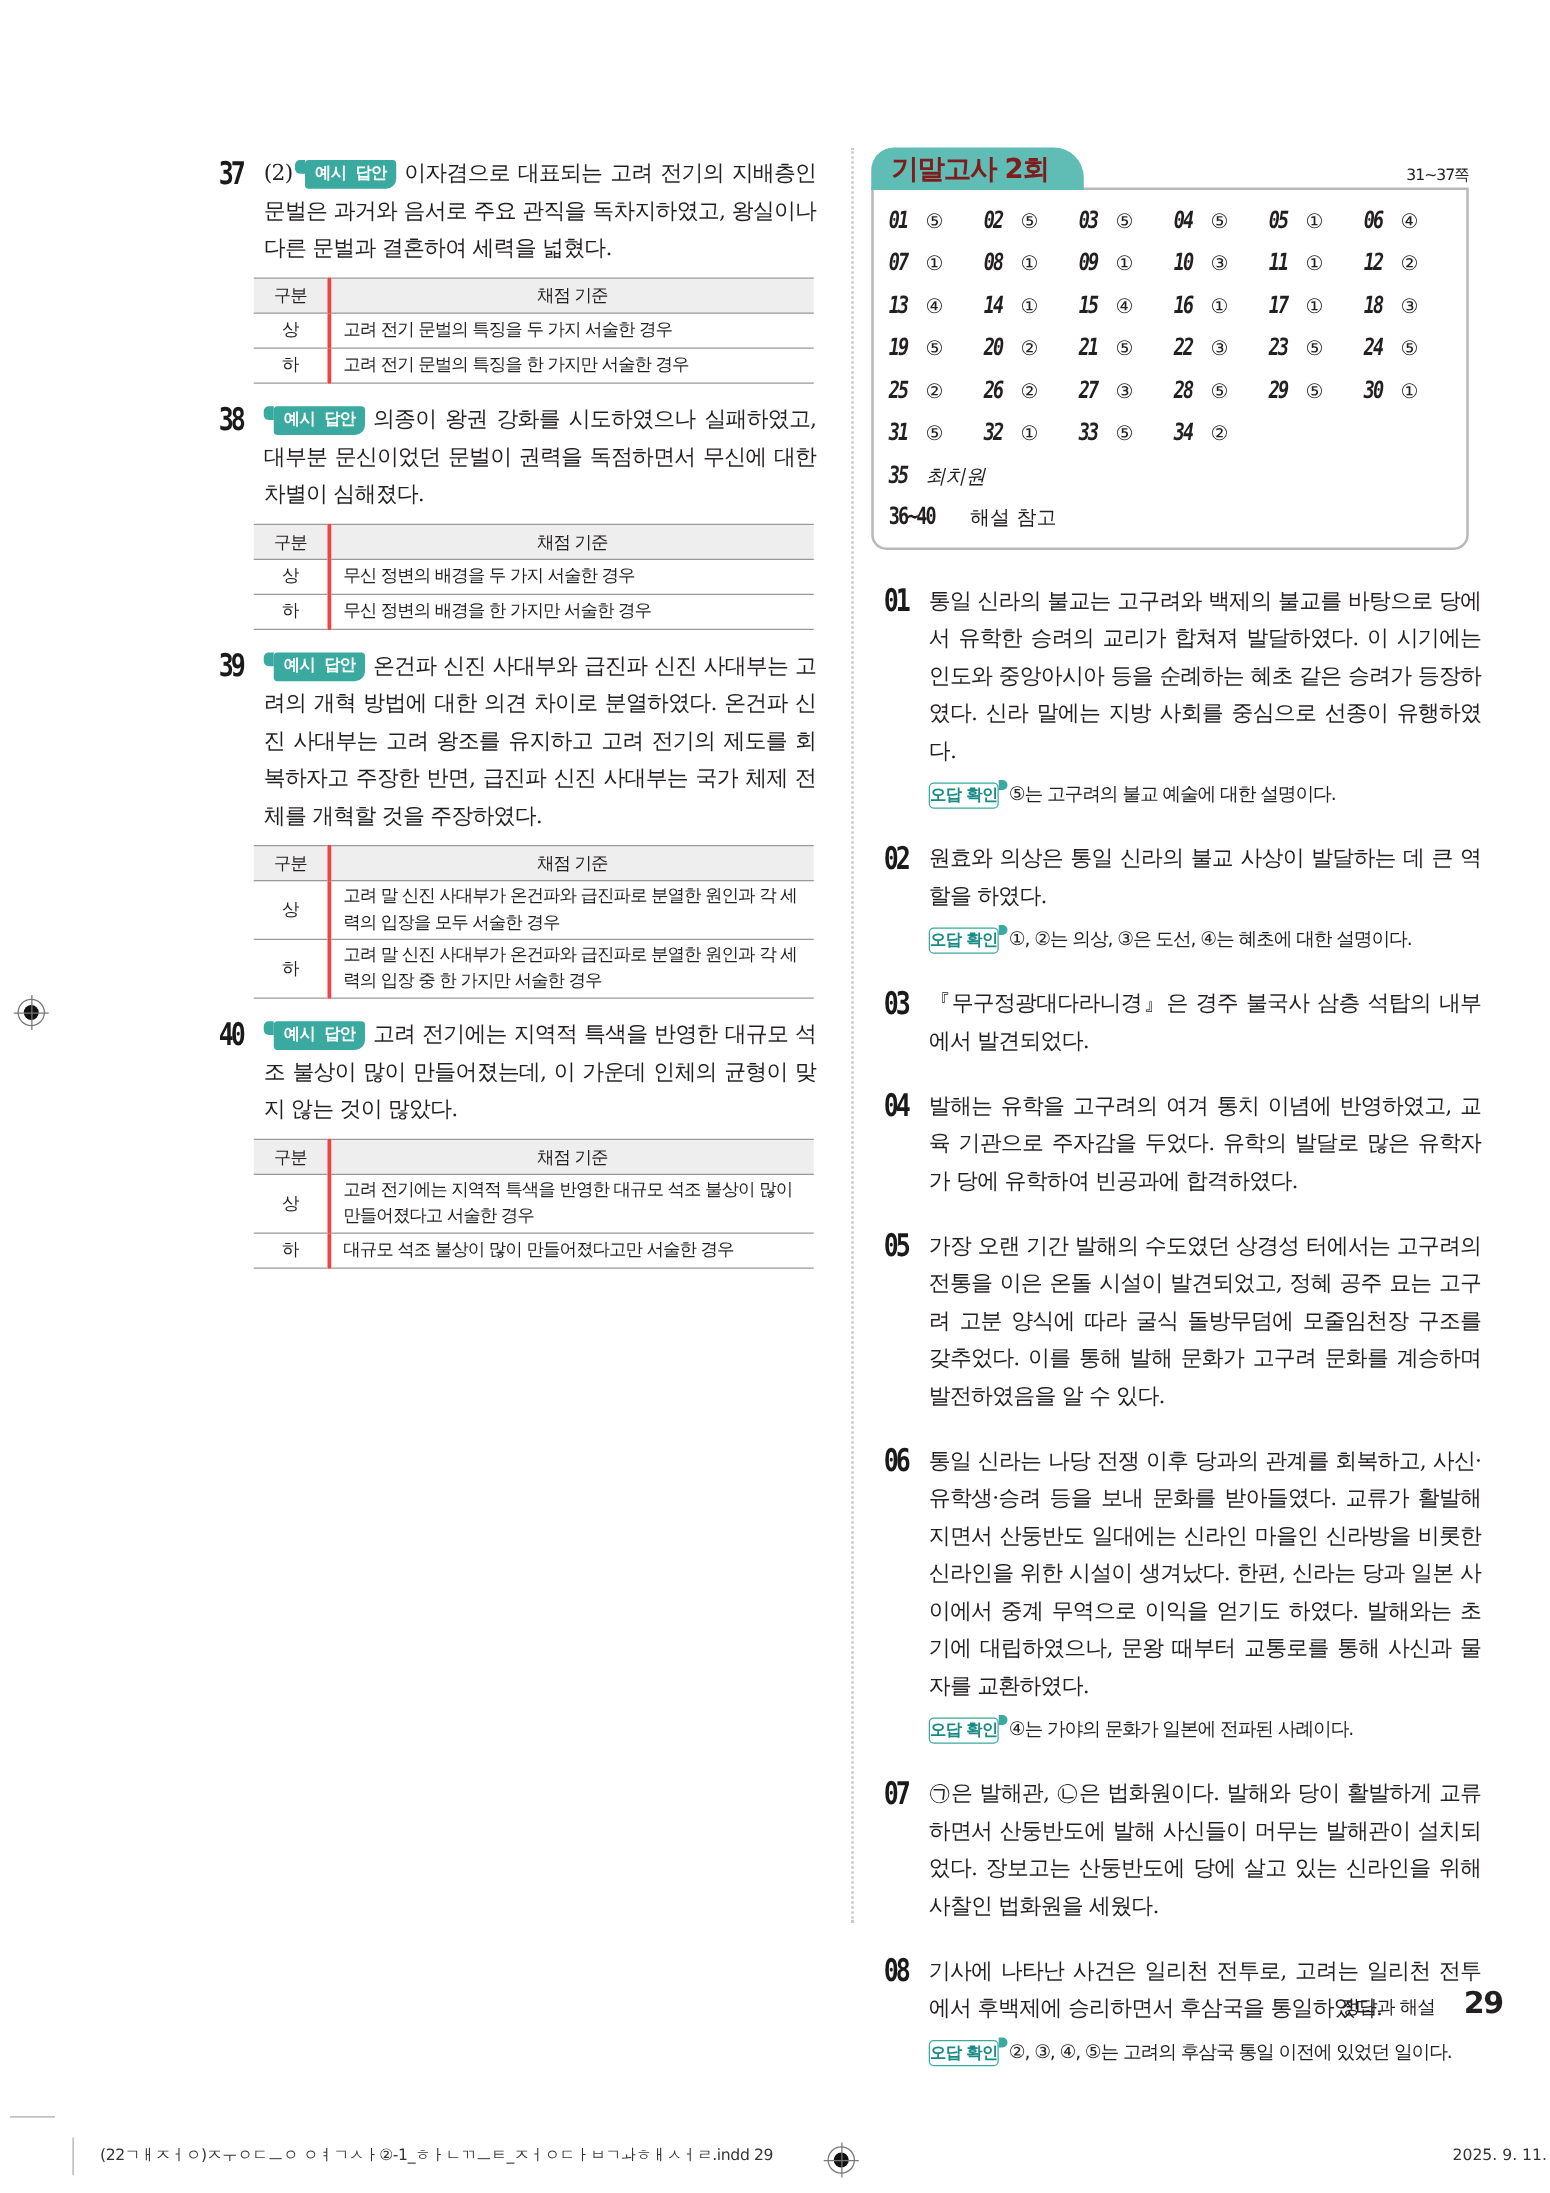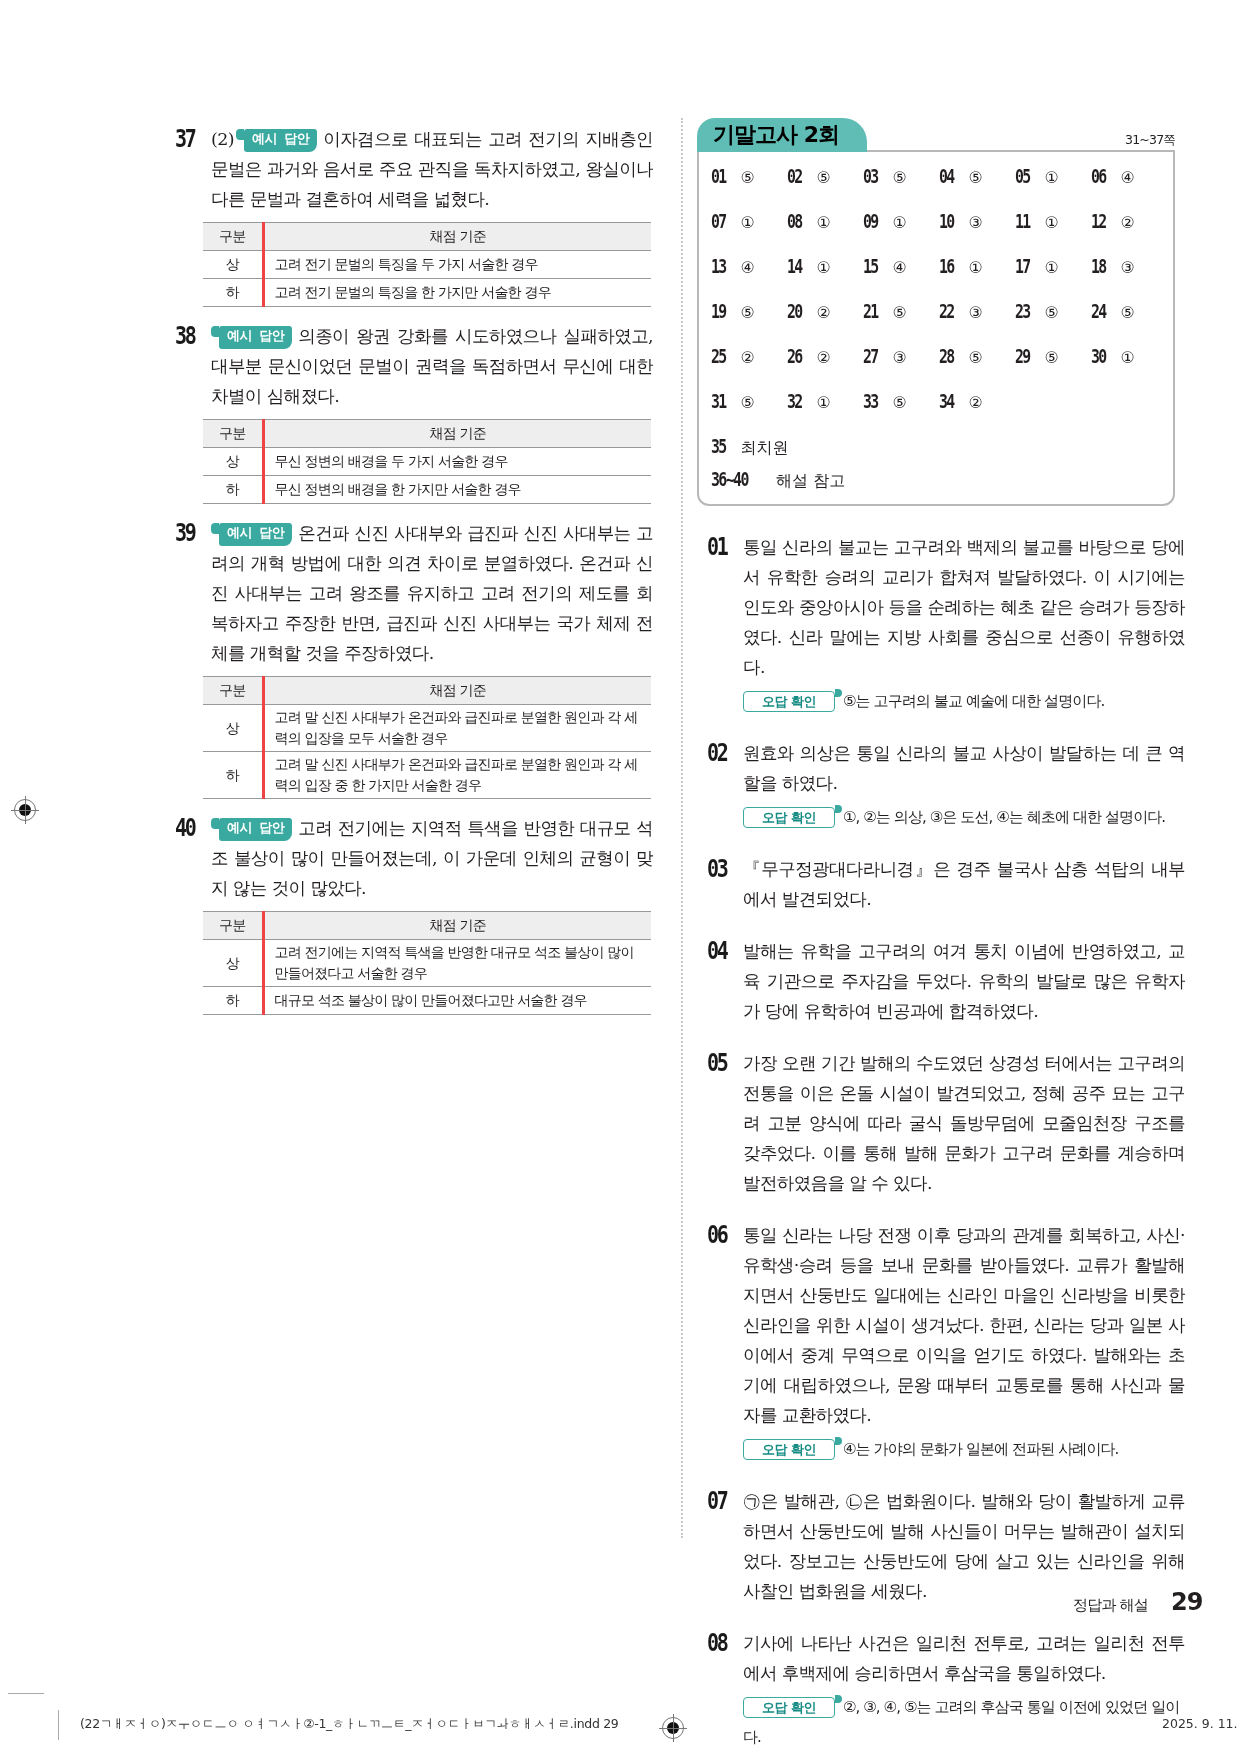--- a/index.html
+++ b/index.html
@@ -18,31 +18,31 @@
   .tag-example { display: inline-block; position: relative; background: #3aa9a0; color: #fff; font-family: Liberation Mono, monospace; font-size: 13px; font-weight: bold; padding: 1px 8px 2px 8px; border-radius: 3px 3px 8px 3px; margin-right: 6px; vertical-align: 2px; line-height: 20px; letter-spacing: -0.5px; }
   .tag-example::before { content: ""; position: absolute; left: -8px; top: 0; width: 8px; height: 11px; background: #3aa9a0; border-radius: 4px 0 0 4px; }
 
   table.grade { width: 448px; margin-left: -8px; margin-top: 8px; border-collapse: collapse; font-family: "DejaVu Sans", "Liberation Sans", sans-serif; font-size: 14px; letter-spacing: -0.8px; }
   table.grade th { background: #eeeeee; font-weight: normal; height: 28px; border-top: 1.5px solid #999; border-bottom: 1px solid #999; }
   table.grade td { border-bottom: 1px solid #999; height: 28px; padding: 2px 10px; line-height: 21px; }
   table.grade th.c1, table.grade td.c1 { width: 60px; text-align: center; border-right: 3px solid #ef4444; }
   table.grade tr:last-child td { border-bottom: 1.5px solid #999; }
 
   .answer-box { position: relative; width: 478px; margin-left: -10px; margin-bottom: 26px; }
-  .ab-tab { position: relative; display: inline-block; background: #5fbdb5; color: #000000; font-family: "DejaVu Sans", "Liberation Sans", sans-serif; font-weight: bold; font-size: 22px; padding: 2px 28px 4px 16px; border-radius: 18px 24px 0 0; letter-spacing: -1px; height: 34px; }
+  .ab-tab { position: relative; display: inline-block; background: #5fbdb5; color: #7f1d1d; font-family: "DejaVu Sans", "Liberation Sans", sans-serif; font-weight: bold; font-size: 22px; padding: 2px 28px 4px 16px; border-radius: 18px 24px 0 0; letter-spacing: -1px; height: 34px; }
   .ab-range { position: absolute; right: 0; top: 14px; font-family: "DejaVu Sans", "Liberation Sans", sans-serif; font-size: 12.5px; letter-spacing: -0.8px; }
   .ab-body { border: 2px solid #b8b8b8; border-top: 2px solid #b8b8b8; border-radius: 0 0 12px 12px; padding: 8px 10px 8px 12px; margin-top: -2px; border-top-left-radius: 0; }
-  .ab-grid { display: grid; grid-template-columns: repeat(6, 76px); row-gap: 12px; }
+  .ab-grid { display: grid; grid-template-columns: repeat(6, 76px); row-gap: 1px; font-style: italic; }
   .ab-cell { height: 33px; line-height: 33px; font-size: 17px; white-space: nowrap; }
   .ab-n { font-family: "DejaVu Sans Mono", "Liberation Mono", monospace; font-weight: bold; font-size: 19px; display: inline-block; transform: scaleX(0.78); transform-origin: left center; width: 24px; letter-spacing: -2px; }
   .ab-v { font-family: "DejaVu Sans", "Liberation Sans", sans-serif; font-size: 16px; }
   .ab-wide { grid-column: span 3; }
   .ab-last { height: 33px; line-height: 33px; }
 
-  .tag-check { display: inline-block; position: relative; border: 1.5px solid #3aa9a0; color: #178c84; background: #fff; font-family: "DejaVu Sans", "Liberation Sans", sans-serif; font-weight: bold; font-size: 13px; padding: 0 18px; border-radius: 4px 4px 4px 4px; margin-right: 8px; line-height: 19px; letter-spacing: -0.5px; }
+  .tag-check { display: inline-block; position: relative; border: 1.5px solid #3aa9a0; color: #178c84; background: #fff; font-family: "DejaVu Sans", "Liberation Sans", sans-serif; font-weight: bold; font-size: 13px; padding: 0 0; border-radius: 4px 4px 4px 4px; margin-right: 8px; line-height: 19px; letter-spacing: -0.5px; }
   .tag-check::after { content: ""; position: absolute; right: -8px; top: -3px; width: 7px; height: 8px; background: #3aa9a0; border-radius: 0 4px 4px 0; }
   .check-line { font-family: "DejaVu Sans", "Liberation Sans", sans-serif; font-size: 15px; letter-spacing: -0.9px; line-height: 30px; margin-top: 4px; }
 
   .footer-label { position: absolute; left: 1073px; top: 1596px; font-family: "DejaVu Sans", "Liberation Sans", sans-serif; font-size: 15px; letter-spacing: -0.8px; }
   .page-num { position: absolute; left: 1171px; top: 1588px; font-family: "DejaVu Sans", "Liberation Sans", sans-serif; font-weight: bold; font-size: 24px; letter-spacing: -1px; }
 
   .slug-line { position: absolute; left: 8px; top: 1693px; width: 36px; border-top: 1px solid #aaa; }
   .slug-vline { position: absolute; left: 58px; top: 1710px; height: 30px; border-left: 1px solid #aaa; }
   .slug-text { position: absolute; left: 80px; top: 1716px; font-family: "DejaVu Sans", "Liberation Sans", sans-serif; font-size: 12.5px; color: #333; letter-spacing: -0.3px; }
   .slug-date { position: absolute; left: 1162px; top: 1716px; font-family: "DejaVu Sans", "Liberation Sans", sans-serif; font-size: 12.5px; color: #333; }

